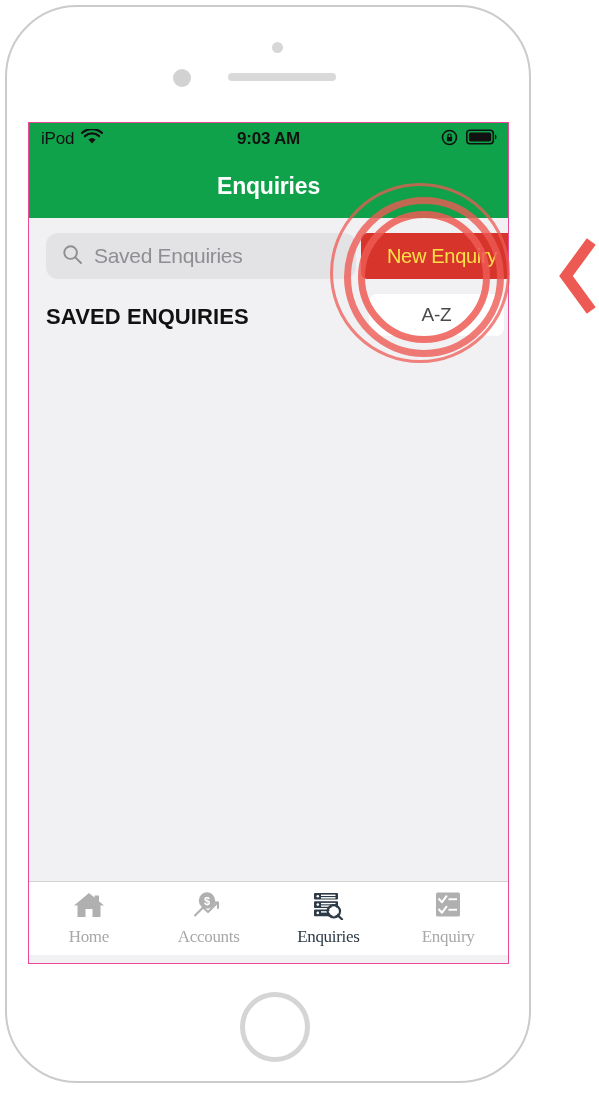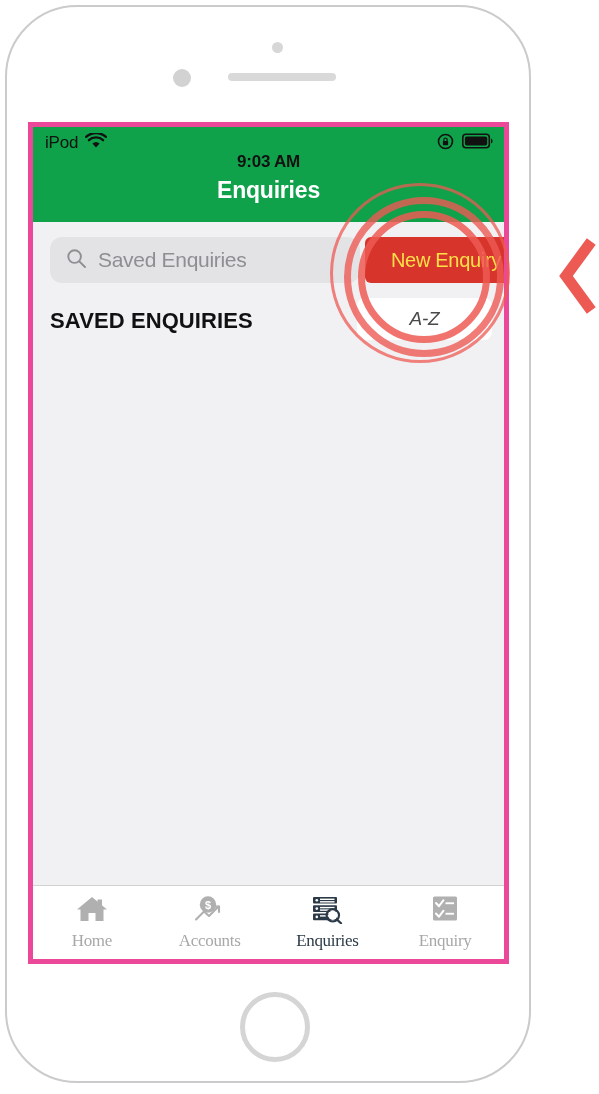--- a/index.html
+++ b/index.html
@@ -68,21 +68,21 @@
   }
 
   
   .screen {
     position: absolute;
     left: 28px;
     top: 122px;
     width: 481px;
     height: 842px;
     box-sizing: border-box;
-    border: 5px solid #ec4899;
+    border: 1px solid #ec4899;
     background: #f1f1f3;
     overflow: hidden;
   }
 
   
   .status-bar {
     position: relative;
     height: 32px;
     background: #10a24a;
     color: #1b1b1b;
@@ -108,21 +108,20 @@
     right: 0;
     top: 0;
     height: 32px;
     display: flex;
     align-items: center;
     justify-content: center;
     font-size: 17px;
     font-weight: bold;
     letter-spacing: -0.2px;
     color: #111;
-    margin-top: 19px;
   }
   .status-right {
     position: absolute;
     right: 10px;
     top: 0;
     height: 32px;
     display: flex;
     align-items: center;
     gap: 8px;
   }
@@ -203,30 +202,29 @@
     position: absolute;
     left: 17px;
     top: 4px;
     font-size: 22px;
     font-weight: bold;
     color: #111111;
     letter-spacing: 0.1px;
   }
   .sort-control {
     position: absolute;
-    left: 324px;
+    left: 340px;
     top: -6px;
     width: 135px;
     height: 42px;
     background: #ffffff;
     border-radius: 8px;
     display: flex;
     align-items: center;
     justify-content: center;
-    font-style: italic;
   }
   .sort-label {
     font-size: 19px;
     color: #4a4a4a;
     letter-spacing: -0.2px;
   }
 
   
   .tab-bar {
     position: absolute;

